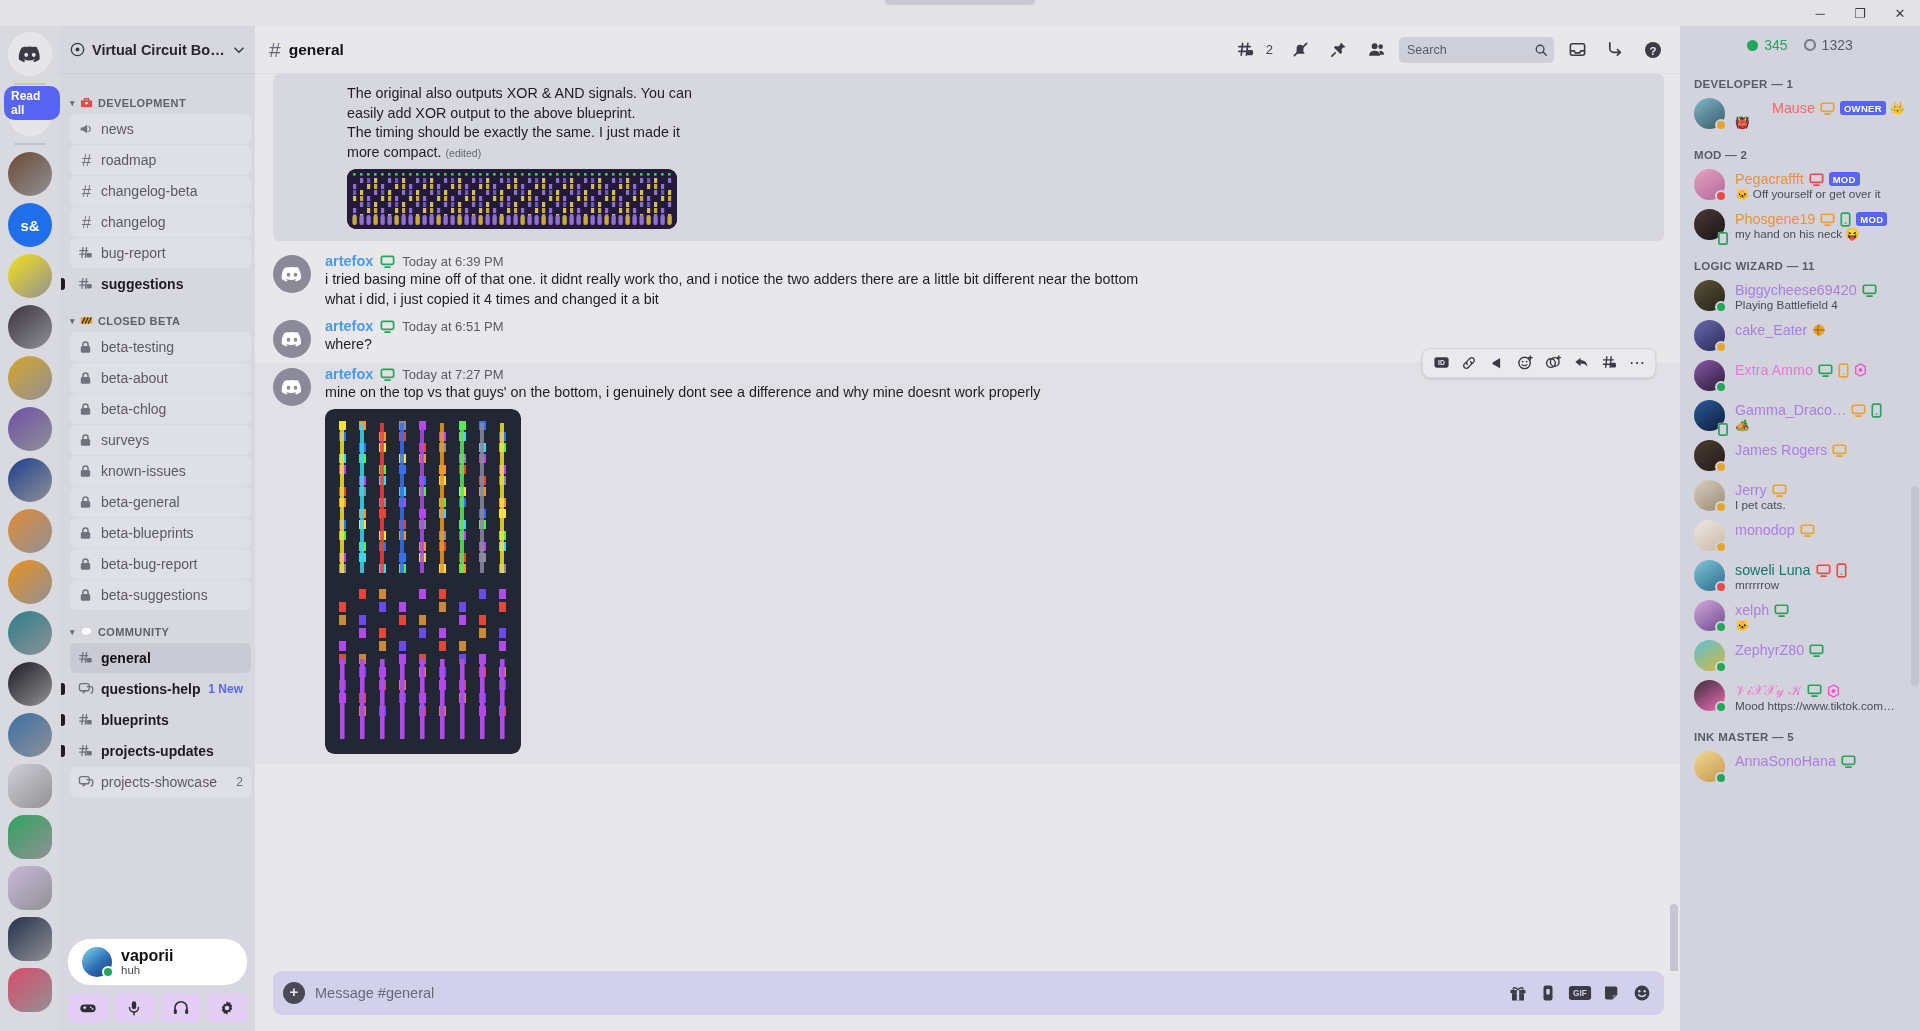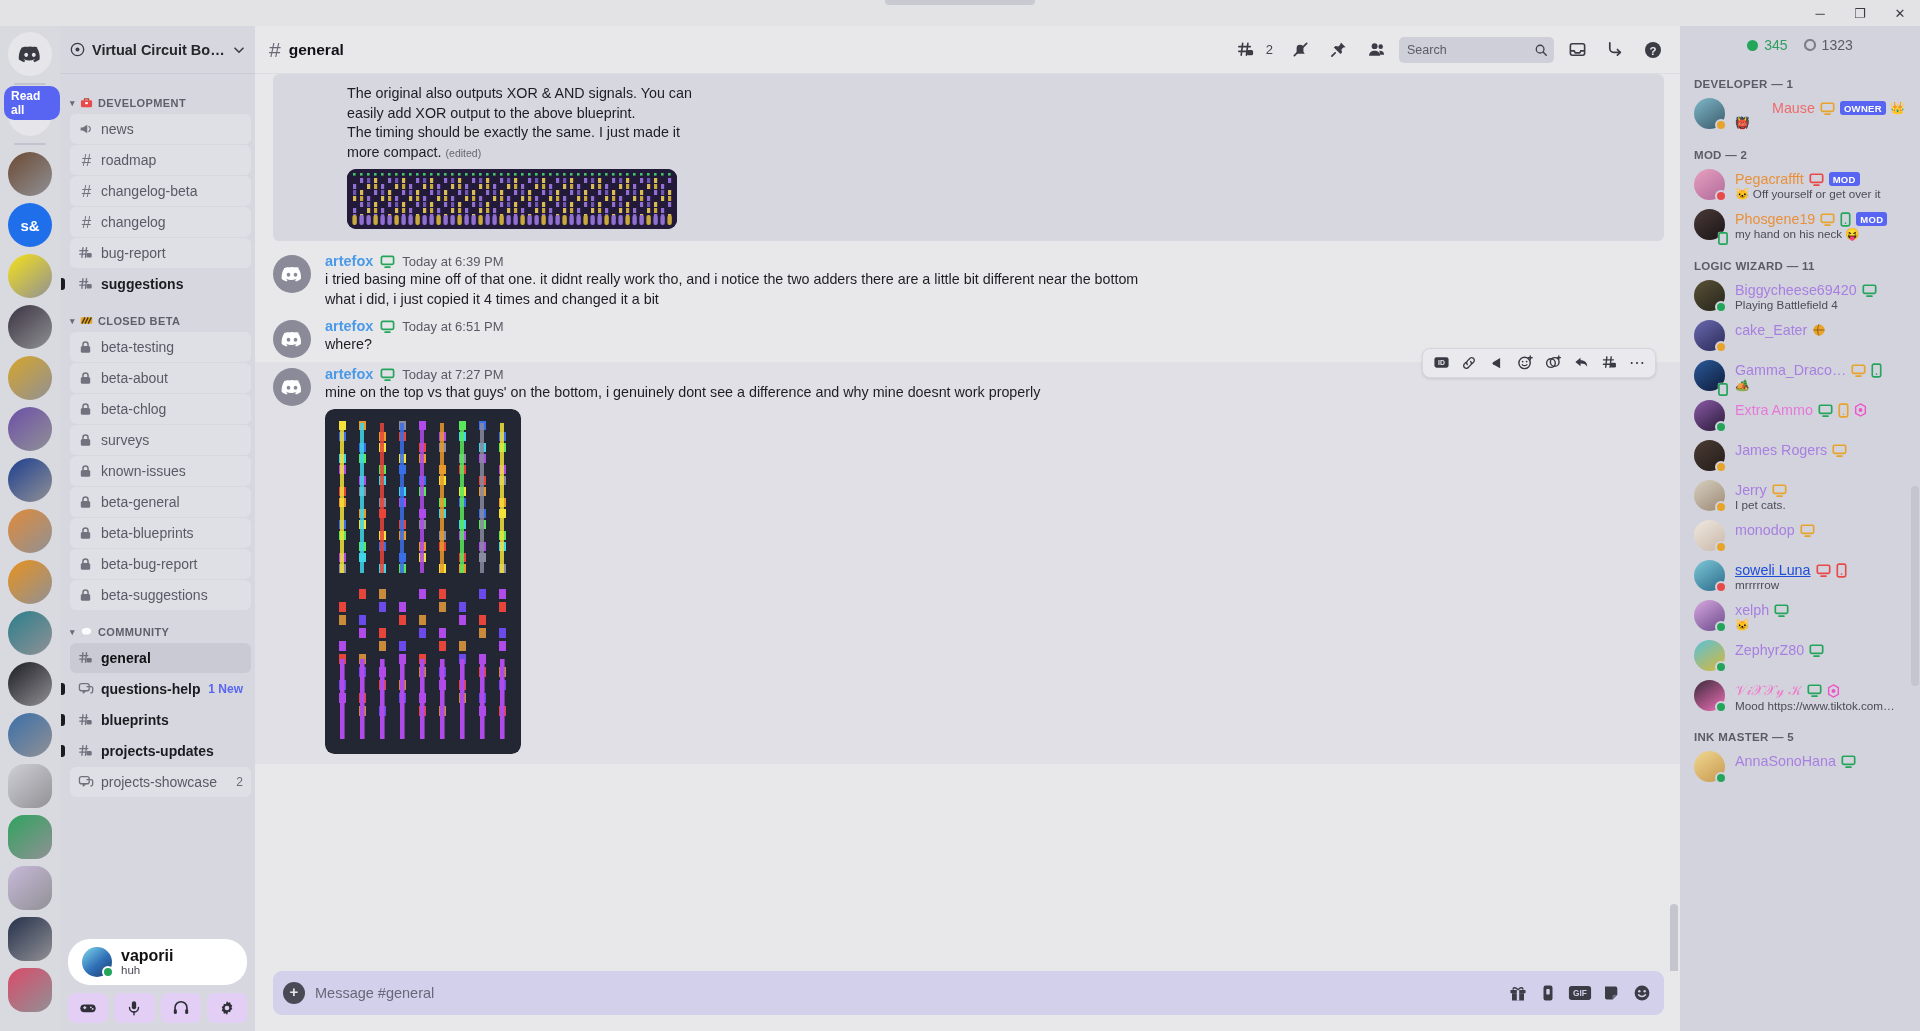--- a/index.html
+++ b/index.html
@@ -1333,20 +1333,49 @@
                   <svg width="14" height="14" viewBox="0 0 16 16">
                     <circle cx="8" cy="8" r="6.4" fill="#e8a42a"></circle>
                     <path d="M8 1.6c-2 2-2 10.8 0 12.8M1.6 8h12.8" fill="none" stroke="#8a5a10" stroke-width="1"></path>
                   </svg>
                 </span>
               </div>
             </div>
           </div>
           <div class="member">
             <div class="mav2">
+              <div class="av" style="background:linear-gradient(145deg,#8a5aa8,#2a1a38);"></div>
+              <span class="st" style="background:#23a55a;"></span>
+            </div>
+            <div class="minfo">
+              <div class="mline">
+                <span class="mname" style="color:#e878d8;">Extra Ammo</span>
+                <span class="dev-ico">
+                  <svg width="15" height="15" viewBox="0 0 16 16">
+                    <rect x="1.4" y="2.4" width="13.2" height="8.6" rx="1.4" fill="none" stroke="#23a55a" stroke-width="1.8"></rect>
+                    <path d="M5.4 14h5.2" stroke="#23a55a" stroke-width="1.8" stroke-linecap="round"></path>
+                  </svg>
+                </span>
+                <span class="dev-ico">
+                  <svg width="11" height="15" viewBox="0 0 12 16">
+                    <rect x="1.4" y="1" width="9.2" height="14" rx="1.8" fill="none" stroke="#e8a42a" stroke-width="1.8"></rect>
+                    <circle cx="6" cy="12" r=".9" fill="#e8a42a"></circle>
+                  </svg>
+                </span>
+                <span class="dev-ico">
+                  <svg width="13" height="14" viewBox="0 0 14 15">
+                    <path d="M7 1 12.2 4v7L7 14 1.8 11V4z" fill="none" stroke="#f053c8" stroke-width="1.5"></path>
+                    <circle cx="7" cy="7.5" r="2.1" fill="#f053c8"></circle>
+                  </svg>
+                </span>
+              </div>
+            </div>
+          </div>
+          <div class="member">
+            <div class="mav2">
               <div class="av" style="background:linear-gradient(145deg,#2a5a9a,#0e1c3a);"></div>
               <span class="st" style="background:transparent;border:0;right:-4px;bottom:-3px;">
                 <svg width="12" height="15" viewBox="0 0 12 15">
                   <rect x="0.8" y="0.8" width="10.4" height="13.4" rx="2" fill="#d3d3de"></rect>
                   <rect x="1.9" y="1.9" width="8.2" height="11.2" rx="1.4" fill="none" stroke="#23a55a" stroke-width="1.7"></rect>
                 </svg>
               </span>
             </div>
             <div class="minfo">
               <div class="mline">
@@ -1362,49 +1391,20 @@
                     <rect x="1.4" y="1" width="9.2" height="14" rx="1.8" fill="none" stroke="#23a55a" stroke-width="1.8"></rect>
                     <circle cx="6" cy="12" r=".9" fill="#23a55a"></circle>
                   </svg>
                 </span>
               </div>
               <div class="mactivity">🏕️</div>
             </div>
           </div>
           <div class="member">
             <div class="mav2">
-              <div class="av" style="background:linear-gradient(145deg,#8a5aa8,#2a1a38);"></div>
-              <span class="st" style="background:#23a55a;"></span>
-            </div>
-            <div class="minfo">
-              <div class="mline">
-                <span class="mname" style="color:#e878d8;">Extra Ammo</span>
-                <span class="dev-ico">
-                  <svg width="15" height="15" viewBox="0 0 16 16">
-                    <rect x="1.4" y="2.4" width="13.2" height="8.6" rx="1.4" fill="none" stroke="#23a55a" stroke-width="1.8"></rect>
-                    <path d="M5.4 14h5.2" stroke="#23a55a" stroke-width="1.8" stroke-linecap="round"></path>
-                  </svg>
-                </span>
-                <span class="dev-ico">
-                  <svg width="11" height="15" viewBox="0 0 12 16">
-                    <rect x="1.4" y="1" width="9.2" height="14" rx="1.8" fill="none" stroke="#e8a42a" stroke-width="1.8"></rect>
-                    <circle cx="6" cy="12" r=".9" fill="#e8a42a"></circle>
-                  </svg>
-                </span>
-                <span class="dev-ico">
-                  <svg width="13" height="14" viewBox="0 0 14 15">
-                    <path d="M7 1 12.2 4v7L7 14 1.8 11V4z" fill="none" stroke="#f053c8" stroke-width="1.5"></path>
-                    <circle cx="7" cy="7.5" r="2.1" fill="#f053c8"></circle>
-                  </svg>
-                </span>
-              </div>
-            </div>
-          </div>
-          <div class="member">
-            <div class="mav2">
               <div class="av" style="background:linear-gradient(145deg,#4a3c34,#241c18);"></div>
               <span class="st" style="background:#e8a42a;"></span>
             </div>
             <div class="minfo">
               <div class="mline">
                 <span class="mname" style="color:#a87fe0;">James Rogers</span>
                 <span class="dev-ico">
                   <svg width="15" height="15" viewBox="0 0 16 16">
                     <rect x="1.4" y="2.4" width="13.2" height="8.6" rx="1.4" fill="none" stroke="#e8a42a" stroke-width="1.8"></rect>
                     <path d="M5.4 14h5.2" stroke="#e8a42a" stroke-width="1.8" stroke-linecap="round"></path>
@@ -1448,21 +1448,21 @@
               </div>
             </div>
           </div>
           <div class="member">
             <div class="mav2">
               <div class="av" style="background:linear-gradient(145deg,#7fc8d8,#2a6a8a);"></div>
               <span class="st" style="background:#e84a4a;"></span>
             </div>
             <div class="minfo">
               <div class="mline">
-                <span class="mname" style="color:#1d4ed8;text-decoration:underline;">soweli Luna</span>
+                <span class="mname" style="color:#0f766e;">soweli Luna</span>
                 <span class="dev-ico">
                   <svg width="15" height="15" viewBox="0 0 16 16">
                     <rect x="1.4" y="2.4" width="13.2" height="8.6" rx="1.4" fill="none" stroke="#e84a4a" stroke-width="1.8"></rect>
                     <path d="M5.4 14h5.2" stroke="#e84a4a" stroke-width="1.8" stroke-linecap="round"></path>
                   </svg>
                 </span>
                 <span class="dev-ico">
                   <svg width="11" height="15" viewBox="0 0 12 16">
                     <rect x="1.4" y="1" width="9.2" height="14" rx="1.8" fill="none" stroke="#e84a4a" stroke-width="1.8"></rect>
                     <circle cx="6" cy="12" r=".9" fill="#e84a4a"></circle>

